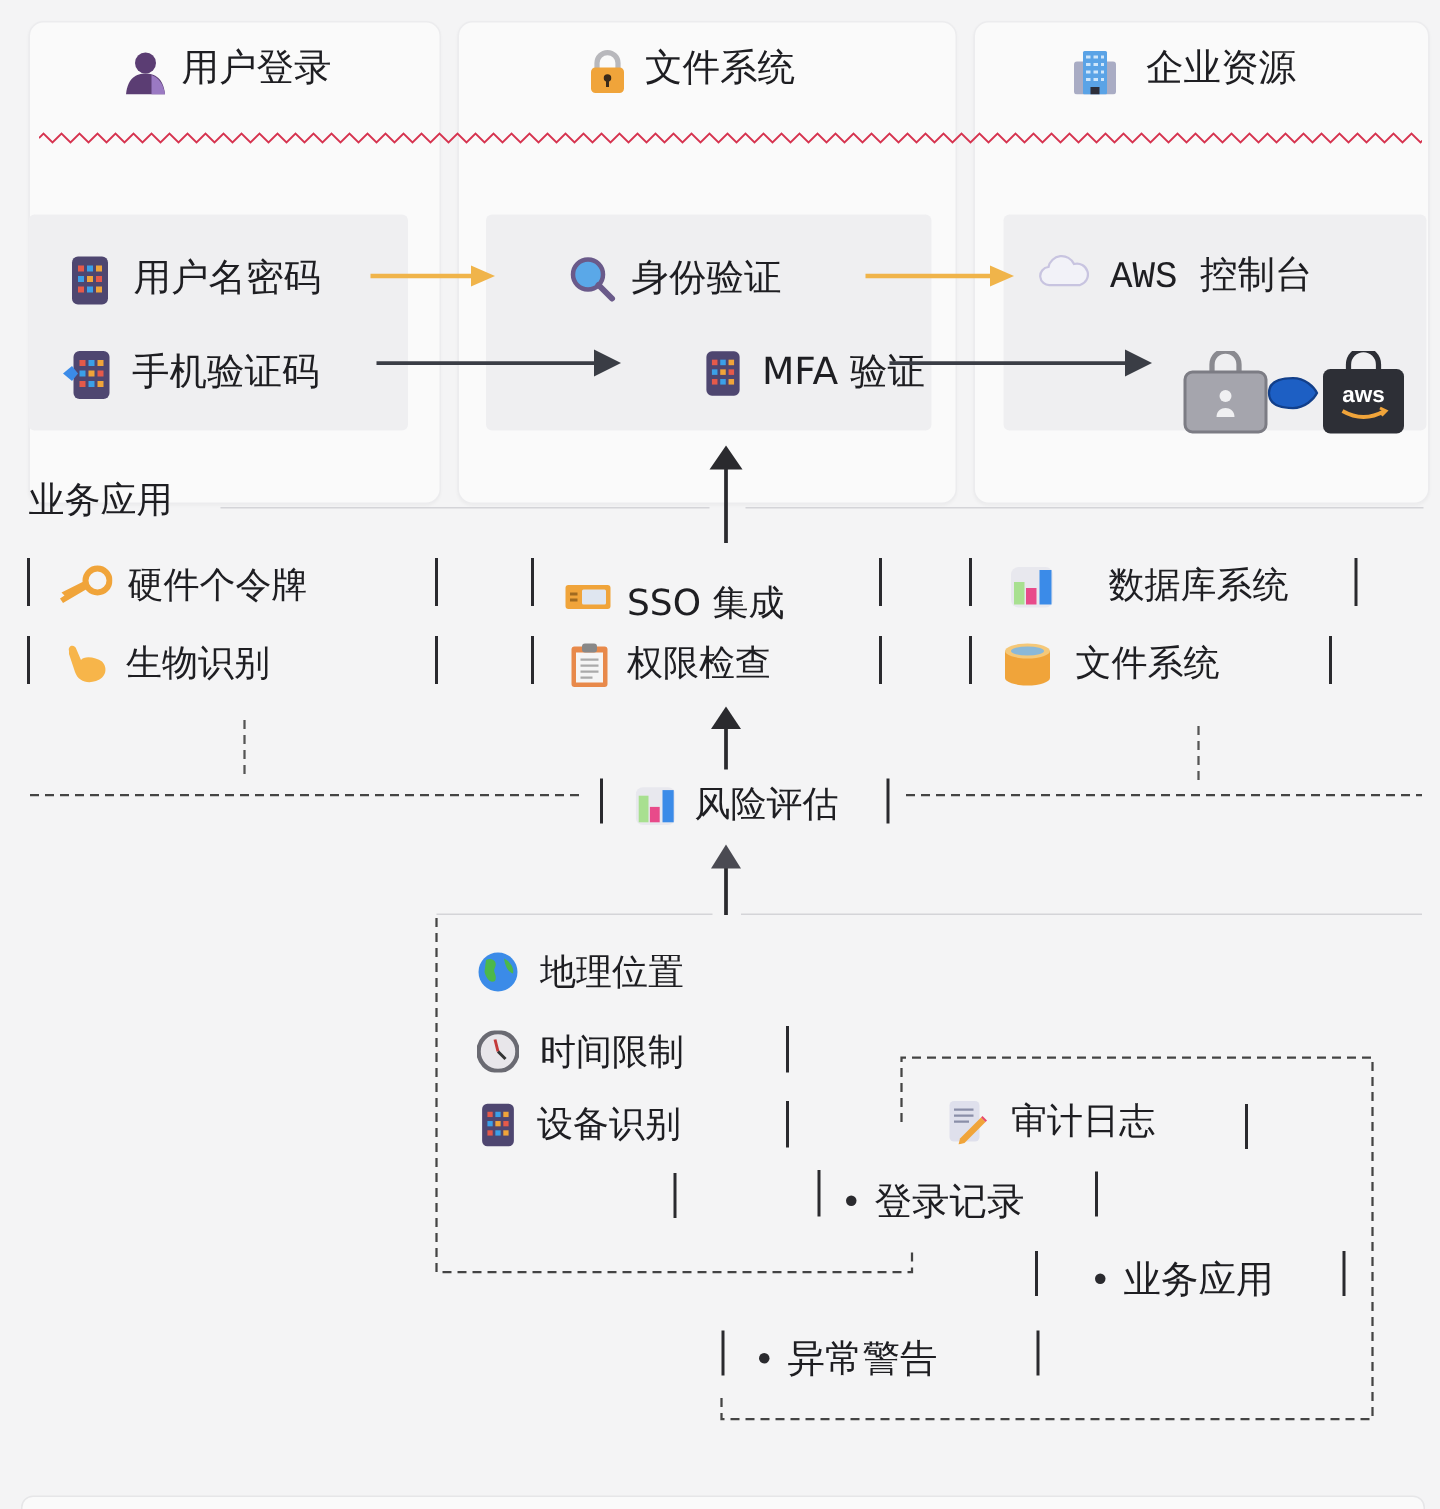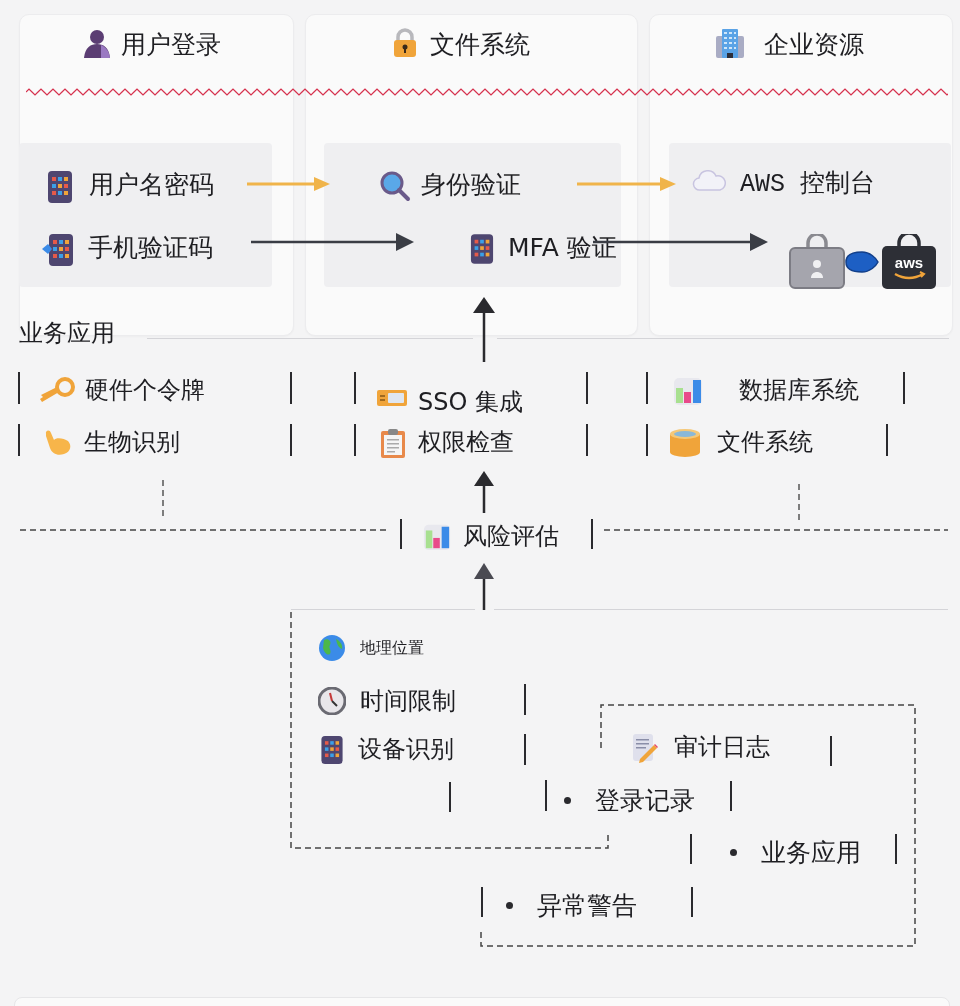--- a/index.html
+++ b/index.html
@@ -10,35 +10,35 @@
     color:#1e1e22;
   }
   .abs { position:absolute; }
   .card {
     position:absolute; top:14px; height:320px;
     background:#fafafa; border:1px solid #ececee; border-radius:10px;
     box-shadow:0 1px 2px rgba(0,0,0,0.03);
   }
   .card-title {
     position:absolute; top:28px; font-size:25px; white-space:nowrap;
-    display:flex; align-items:flex-start; gap:10px;
+    display:flex; align-items:flex-end; gap:10px;
   }
   .wavy { position:absolute; left:26px; top:86px; width:922px; height:12px; }
   .inner {
     position:absolute; background:#efeff1; border-radius:4px;
   }
   .node {
     position:absolute; font-size:25px; white-space:nowrap;
     display:flex; align-items:center; gap:14px; line-height:1;
   }
   .node.small-gap { gap:10px; }
   .ico { display:inline-block; width:28px; height:28px; position:relative; flex:none; }
   .vbar { position:absolute; width:2px; background:#2a2a2e; }
   .hline { position:absolute; height:1px; background:#d4d4d8; }
-  .bullet-label { font-size:25px; white-space:nowrap; display:flex; align-items:center; gap:24px;justify-content:space-between; }
+  .bullet-label { font-size:25px; white-space:nowrap; display:flex; align-items:center; gap:12px;justify-content:space-between; }
   .dot { width:7px; height:7px; border-radius:50%; background:#2a2a2e; display:inline-block; }
   svg { display:block; }
 </style>
 </head>
 <body>
 
 <div class="card" style="left:19px; width:273px;"></div>
 <div class="card" style="left:305px; width:331px;"></div>
 <div class="card" style="left:649px; width:302px;"></div>
 
@@ -335,21 +335,21 @@
 <div class="vbar" style="left:591px; top:519px; height:30px;"></div>
 
 <div class="hline" style="left:291px; top:609px; width:184px;"></div>
 <div class="hline" style="left:494px; top:609px; width:454px;"></div>
 
 <svg class="abs" style="left:0; top:600px;" width="960" height="406">
   <path d="M291 12 V248 H608 V232" fill="none" stroke="#444" stroke-width="1.5" stroke-dasharray="6,4"></path>
   <path d="M601 148 V105 H915 V346 H481 V332" fill="none" stroke="#444" stroke-width="1.5" stroke-dasharray="6,4"></path>
 </svg>
 
-<div class="node" style="left:318px; top:634px; font-size:16px; ">
+<div class="node" style="left:318px; top:634px; font-size:24px; ">
   <span class="ico">
     <svg width="28" height="28" viewBox="0 0 28 28">
         <circle cx="14" cy="14" r="13" fill="#3b8be8"></circle>
         <path d="M6 6 C10 4 14 7 12 11 C10 14 14 16 12 20 C9 22 6 18 5 14 Z" fill="#4cb84a"></path>
         <path d="M18 5 C22 7 25 11 24 15 C21 14 19 11 18 5 Z" fill="#4cb84a"></path>
       </svg>
   </span>
   <span>地理位置</span>
 </div>
 <div class="node" style="left:318px; top:687px; font-size:24px; gap:14px;">

